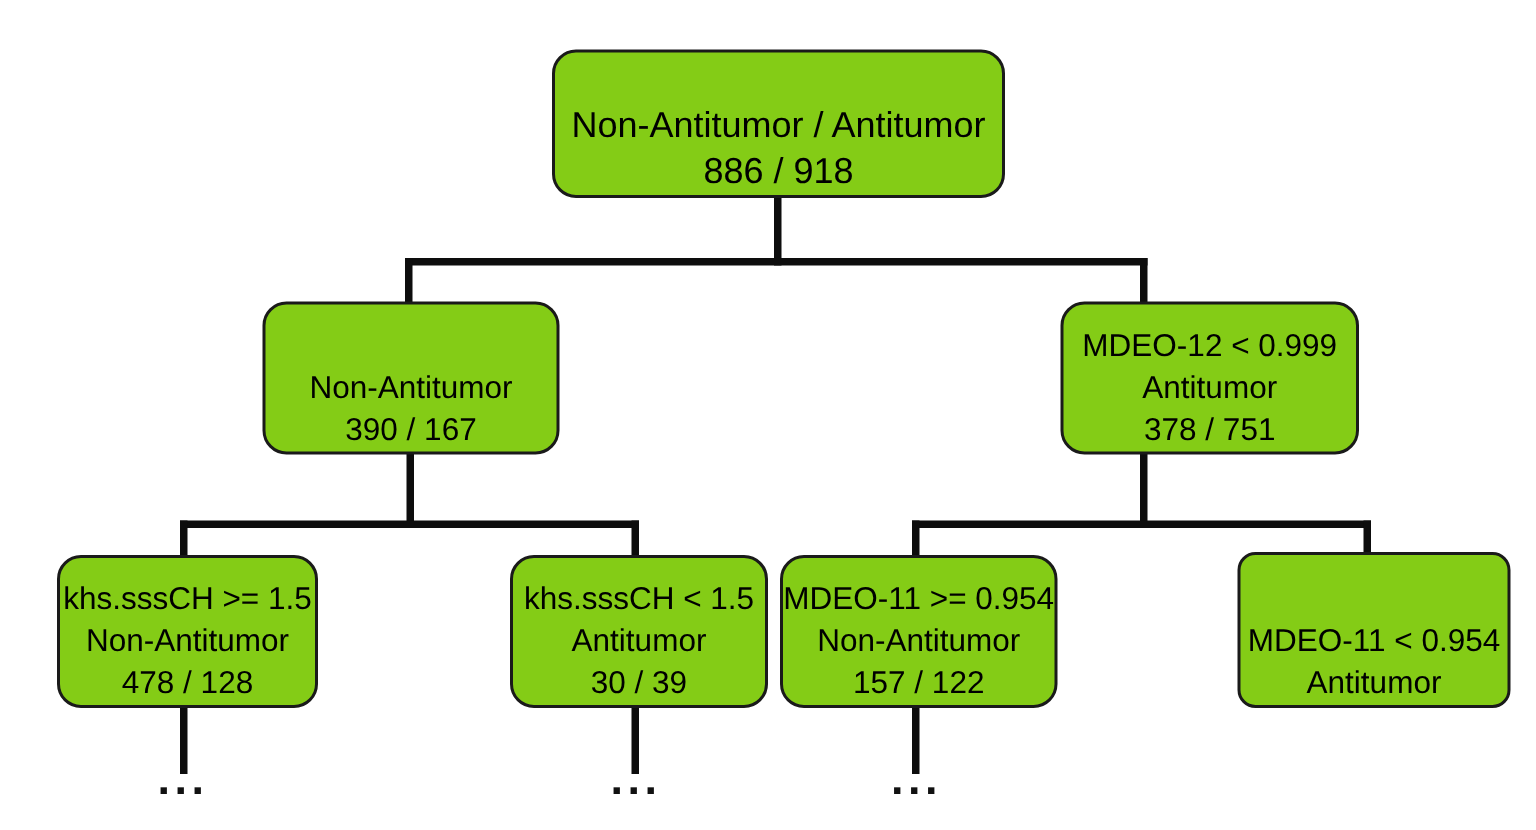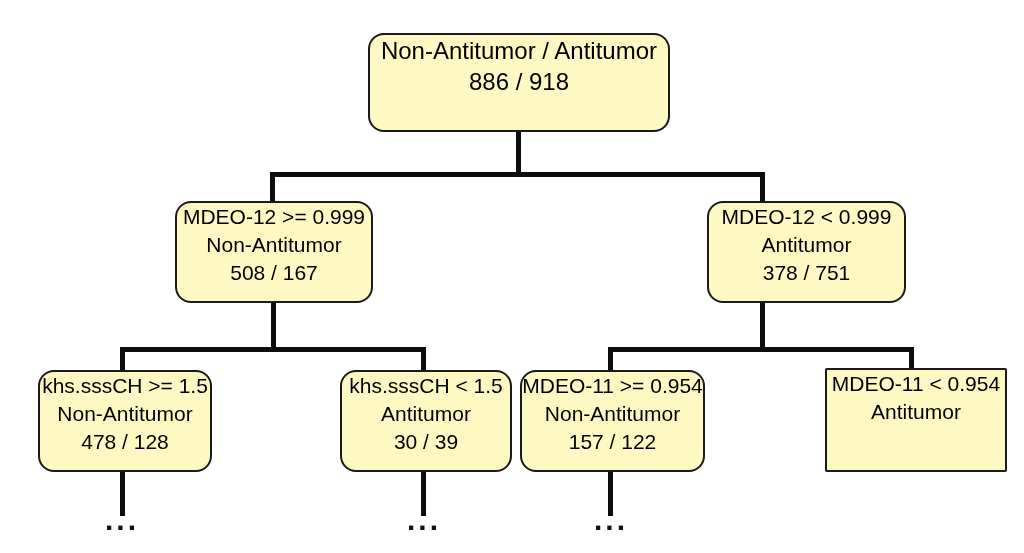--- a/index.html
+++ b/index.html
@@ -16,32 +16,32 @@
     font-family: "Liberation Sans", sans-serif;
     color: #000000;
   }
 
   
   .node {
     position: absolute;
     box-sizing: border-box;
     border: 2px solid #1a1a1a;
     border-radius: 16px;
-    background: #fef9c3;
+    background: #84cc16;
     display: flex;
     flex-direction: column;
     align-items: center;
-    justify-content: flex-start;
+    justify-content: flex-end;
     text-align: center;
     white-space: nowrap;
     font-size: 21px;
     line-height: 28px;
     color: #000000;
   }
-  .node.square { border-radius: 2px; }
+  .node.square { border-radius: 12px; }
 
   .node-root {
     left: 368px; top: 33px; width: 302px; height: 99px;
     font-size: 24px; line-height: 31px;
   }
   .node-l1-left  { left: 175px; top: 201px; width: 198px; height: 102px; }
   .node-l1-right { left: 663px; top: 201px; width: 199px; height: 102px; margin-left: 44px; }
   .node-l2-a { left: 38px;  top: 370px; width: 174px; height: 102px; }
   .node-l2-b { left: 340px; top: 370px; width: 172px; height: 102px; }
   .node-l2-c { left: 520px; top: 370px; width: 185px; height: 102px; }
@@ -111,23 +111,22 @@
   <div class="line stub-a"></div>
   <div class="line stub-b"></div>
   <div class="line stub-c"></div>
 
   <div class="node node-root">
     <span>Non-Antitumor / Antitumor</span>
     <span>886 / 918</span>
   </div>
 
   <div class="node node-l1-left">
-    <span>MDEO-12 &gt;= 0.999</span>
     <span>Non-Antitumor</span>
-    <span>508 / 167</span>
+    <span>390 / 167</span>
   </div>
 
   <div class="node node-l1-right">
     <span>MDEO-12 &lt; 0.999</span>
     <span>Antitumor</span>
     <span>378 / 751</span>
   </div>
 
   <div class="node node-l2-a">
     <span>khs.sssCH &gt;= 1.5</span>

